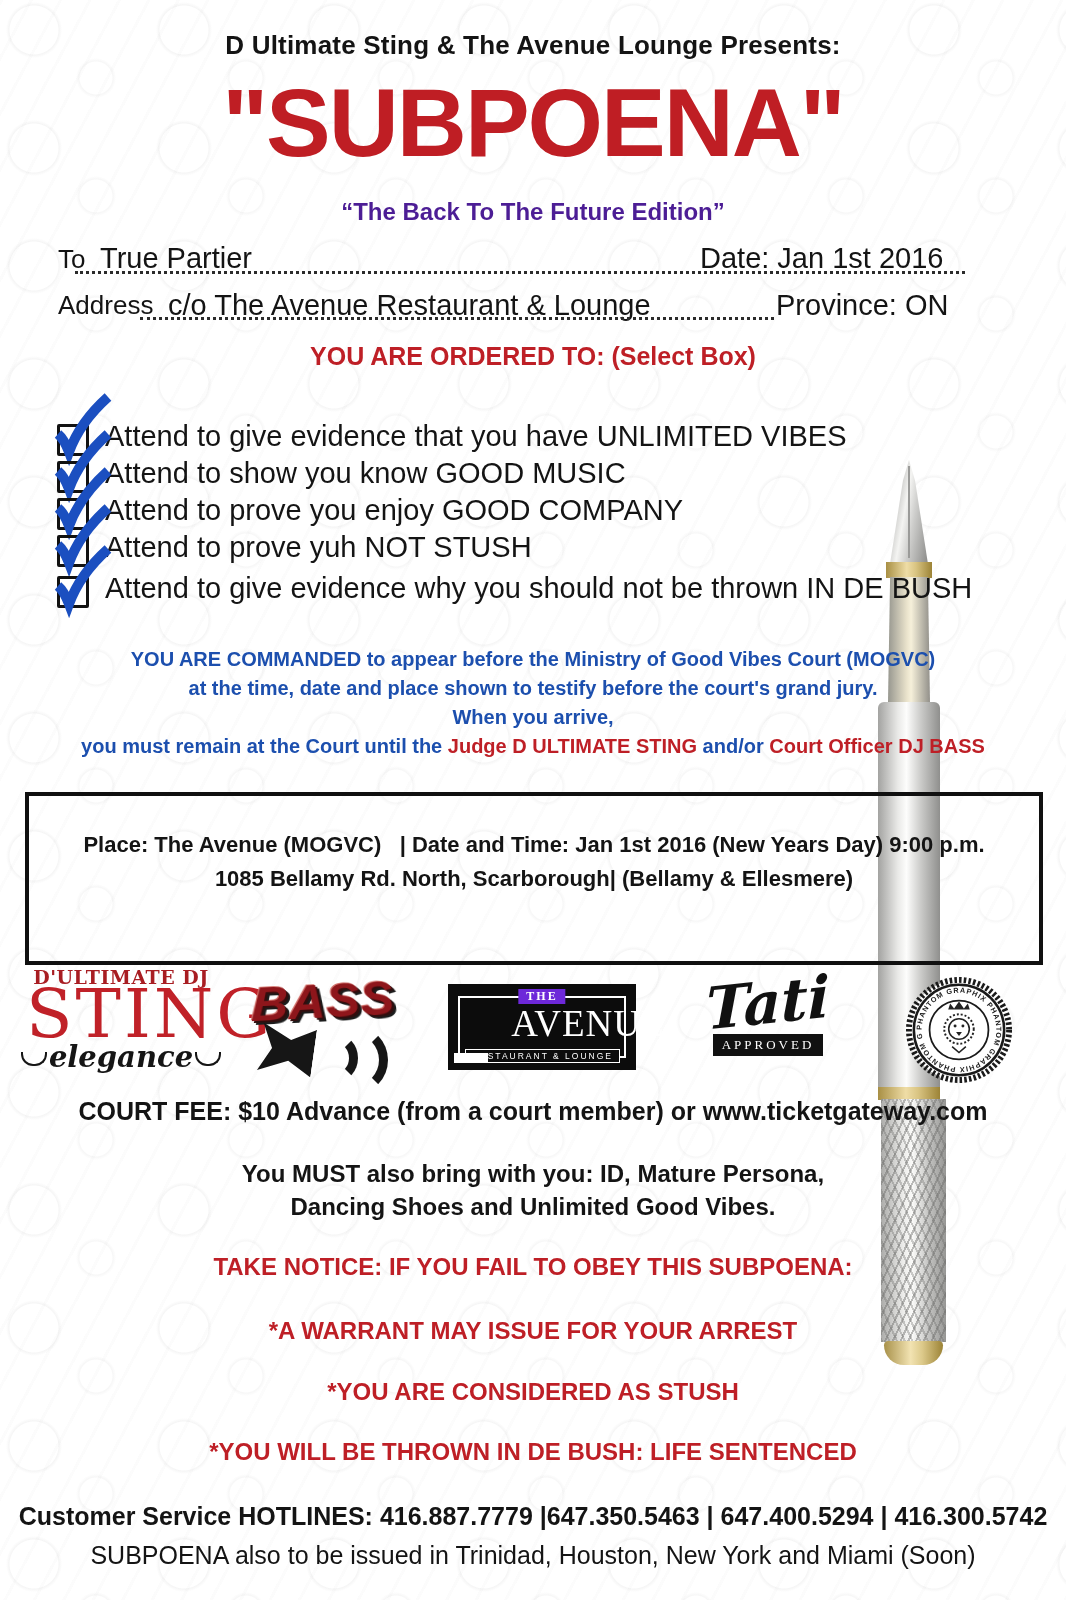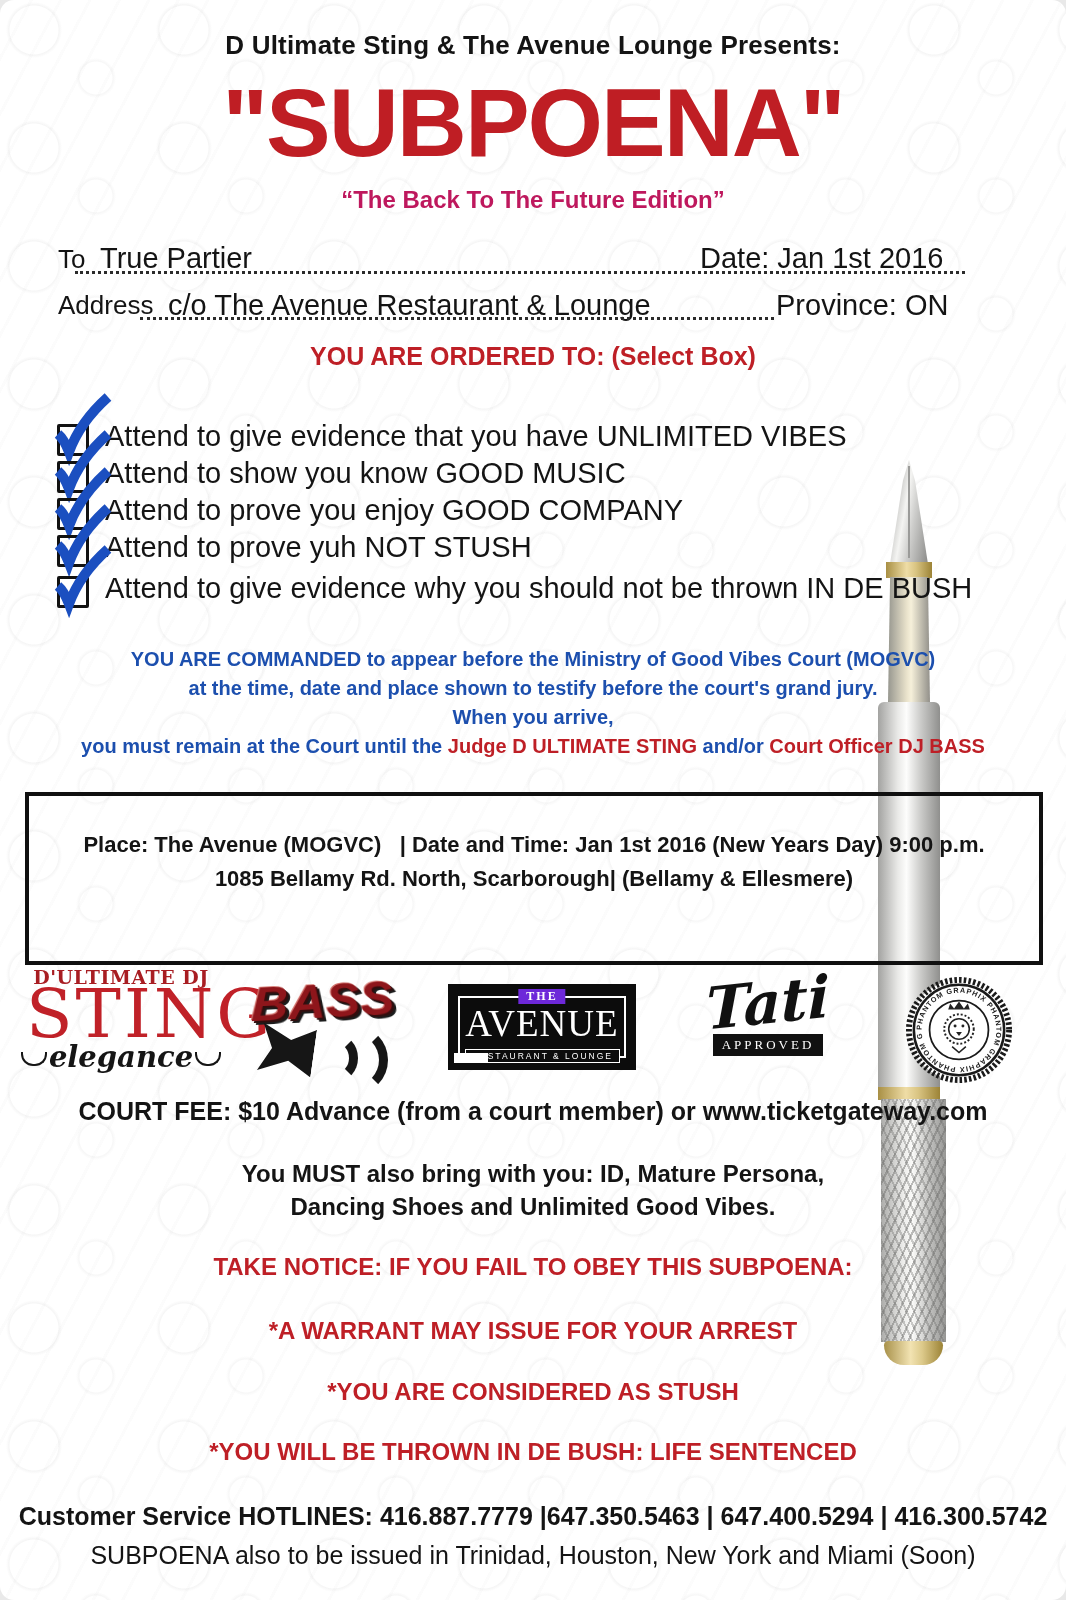--- a/index.html
+++ b/index.html
@@ -1,35 +1,35 @@
 <!DOCTYPE html>
 <html><head>
 <meta charset="utf-8">
 <style>
   html,body{margin:0;padding:0;background:#e9e9e9;}
   .page{
     position:relative;width:1066px;height:1600px;margin:0 auto;
     background:#ffffff;overflow:hidden;
-    font-family:"Liberation Sans",sans-serif;color:#141414;border-radius:14px;
+    font-family:"Liberation Sans",sans-serif;color:#141414;
   }
   .watermark{
     position:absolute;inset:0;z-index:0;pointer-events:none;
     background-image:
       radial-gradient(circle 30px at 34px 30px, transparent 24px, rgba(70,70,70,.05) 25px, transparent 28px),
       radial-gradient(circle 22px at 96px 78px, transparent 16px, rgba(70,70,70,.045) 17px, transparent 20px),
       repeating-linear-gradient(118deg, rgba(90,90,90,.018) 0 3px, transparent 3px 26px);
     background-size:150px 118px,150px 118px,auto;
   }
   .abs{position:absolute;}
   .center{left:0;width:100%;text-align:center;}
 
   
   .presents{top:30px;font-size:26px;font-weight:bold;letter-spacing:.2px;}
   .bigtitle{top:74px;font-size:97px;font-weight:bold;letter-spacing:-2px;color:#bf1e24;line-height:1;}
-  .subtitle{top:186px;font-size:24px;font-weight:bold;color:#be185d;}
+  .subtitle{top:198px;font-size:24px;font-weight:bold;color:#4c1d95;}
 
   
   .lbl{font-size:26px;}
   .val{font-size:29px;margin-top:8px;}
   .dotline{border-bottom:3px dotted #2b2b2b;height:0;}
 
   
   .ordered-heading{top:342px;font-size:25px;font-weight:bold;color:#be1f26;}
   .checkitem{position:absolute;left:57px;height:34px;z-index:2;}
   .checkbox{position:absolute;left:0;top:2px;width:26px;height:26px;border:3px solid #121212;border-radius:2px;background:transparent;}
@@ -66,21 +66,21 @@
     transform:rotate(8deg);}
   .bass-wave{position:absolute;border:9px solid transparent;border-right:9px solid #161616;border-radius:50%;}
   .bw1{left:62px;top:62px;width:26px;height:30px;}
   .bw2{left:70px;top:54px;width:48px;height:50px;}
 
   .avenue{left:448px;top:984px;width:188px;height:86px;background:#0c0c0c;}
   .av-frame{position:absolute;left:10px;top:12px;right:10px;bottom:12px;border:2px solid #fff;}
   .av-the{position:absolute;top:-9px;left:50%;transform:translateX(-50%);background:#6d28d9;color:#fff;
     font-size:12px;letter-spacing:2px;padding:0 8px;font-family:"Liberation Serif",serif;font-weight:bold;}
   .av-main{position:absolute;top:7px;left:0;width:100%;text-align:center;color:#fff;
-    font-family:"Liberation Serif",serif;font-size:37px;letter-spacing:1px;line-height:38px;}
+    font-family:"Liberation Serif",serif;font-size:37px;letter-spacing:1px;line-height:38px;padding-left:46px;}
   .av-sub{position:absolute;bottom:-7px;right:4px;background:#0c0c0c;color:#fff;border:1px solid #fff;
     font-size:8.5px;letter-spacing:2px;padding:1px 6px;}
   .av-tab{position:absolute;bottom:-7px;left:-6px;width:34px;height:10px;background:#fff;}
 
   .tati{left:688px;top:974px;width:160px;text-align:center;}
   .tati-script{font-family:"DejaVu Serif",serif;font-style:italic;font-weight:bold;font-size:58px;line-height:58px;color:#111;
     transform:rotate(-6deg) skewX(-6deg);display:inline-block;}
   .tati-approved{display:inline-block;background:#111;color:#fff;font-size:13px;letter-spacing:3px;
     padding:3px 9px;margin-top:2px;font-family:"Liberation Serif",serif;}
 

